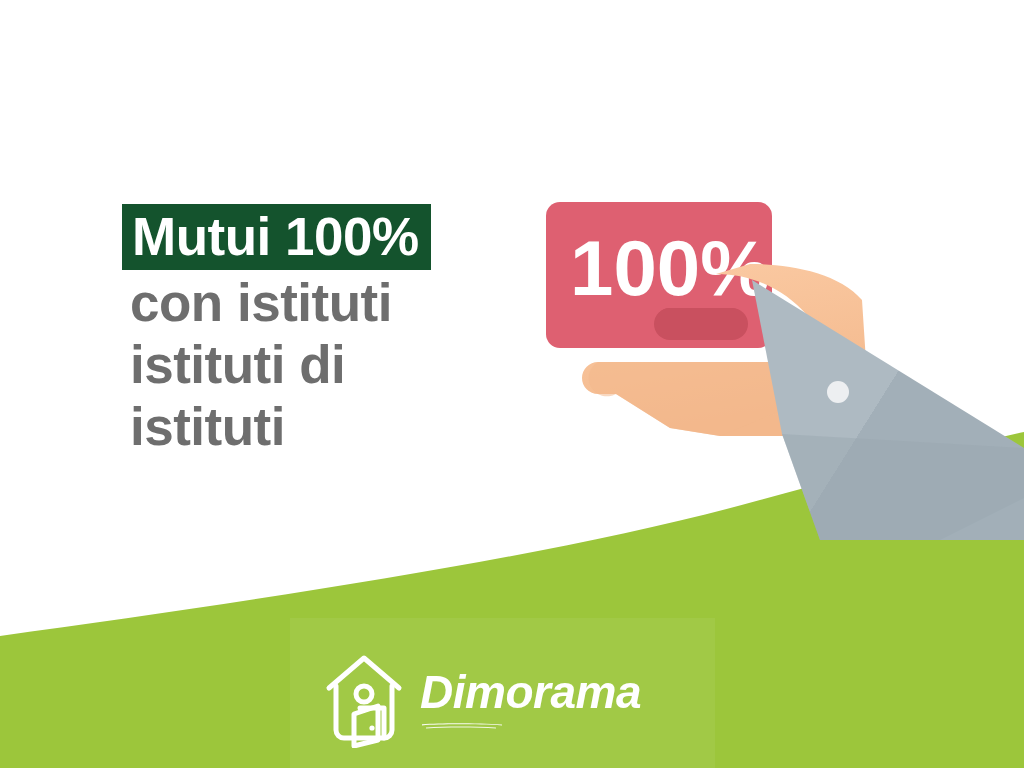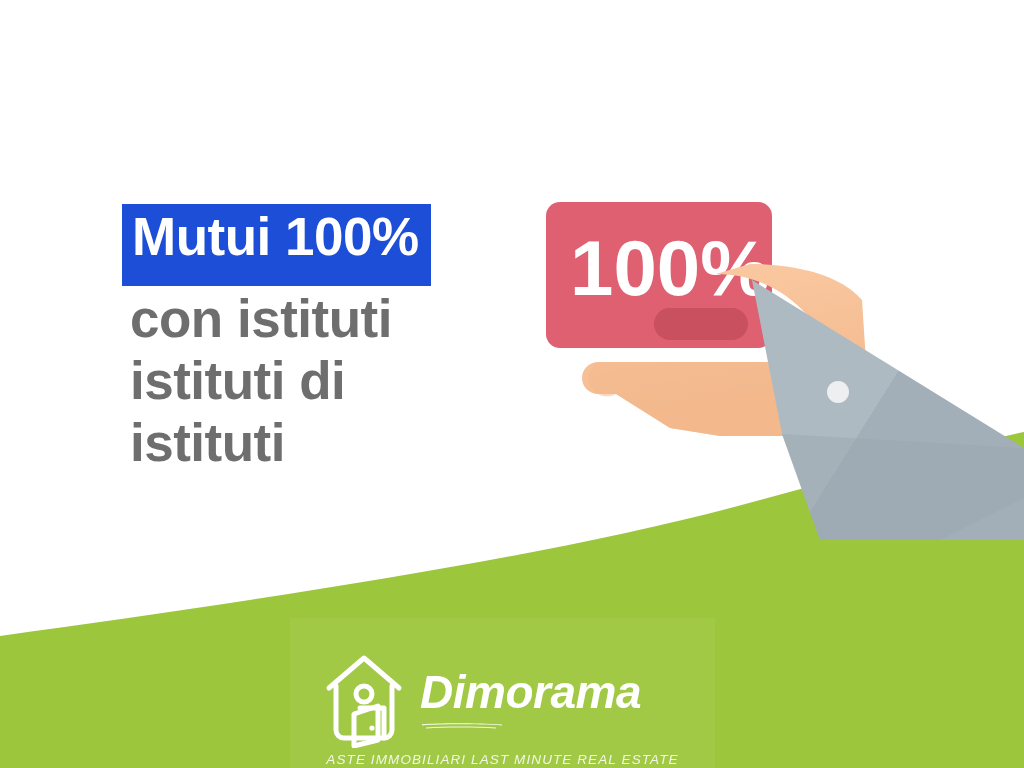--- a/index.html
+++ b/index.html
@@ -36,23 +36,23 @@
   }
   .headline-line {
     font-weight: 700;
     font-size: 53px;
     line-height: 58px;
     letter-spacing: -0.5px;
     white-space: nowrap;
   }
   #headline-highlight {
     display: inline-block;
-    background: #1d4ed8;
+    background: #14532d;
     color: #ffffff;
-    padding: 4px 12px 20px 10px;
+    padding: 4px 12px 4px 10px;
     margin-left: -2px;
   }
   .headline-sub {
     color: #6E6E6E;
     padding-left: 6px;
     margin-top: 4px;
   }
 
   
   #illustration {
@@ -205,16 +205,15 @@
 
       <div id="logo-words">
         <div id="brand-name">Dimorama</div>
         <svg id="tagline-rule" viewBox="0 0 84 7">
           <path d="M2 2.2 C22 0.6 58 0.9 82 2.4 L82 3.4 C58 2.1 22 1.9 2 3.4 Z" fill="#FFFFFF" opacity="0.92"></path>
           <path d="M6 5.4 C26 4.3 56 4.3 76 5.6 L76 6.4 C56 5.3 26 5.3 6 6.4 Z" fill="#FFFFFF" opacity="0.85"></path>
         </svg>
       </div>
     </div>
 
-    <div id="brand-services">ASTE IMMOBILIARI  LAST MINUTE  REAL ESTATE</div>
   </div>
 
 </div>
 
 </body></html>

